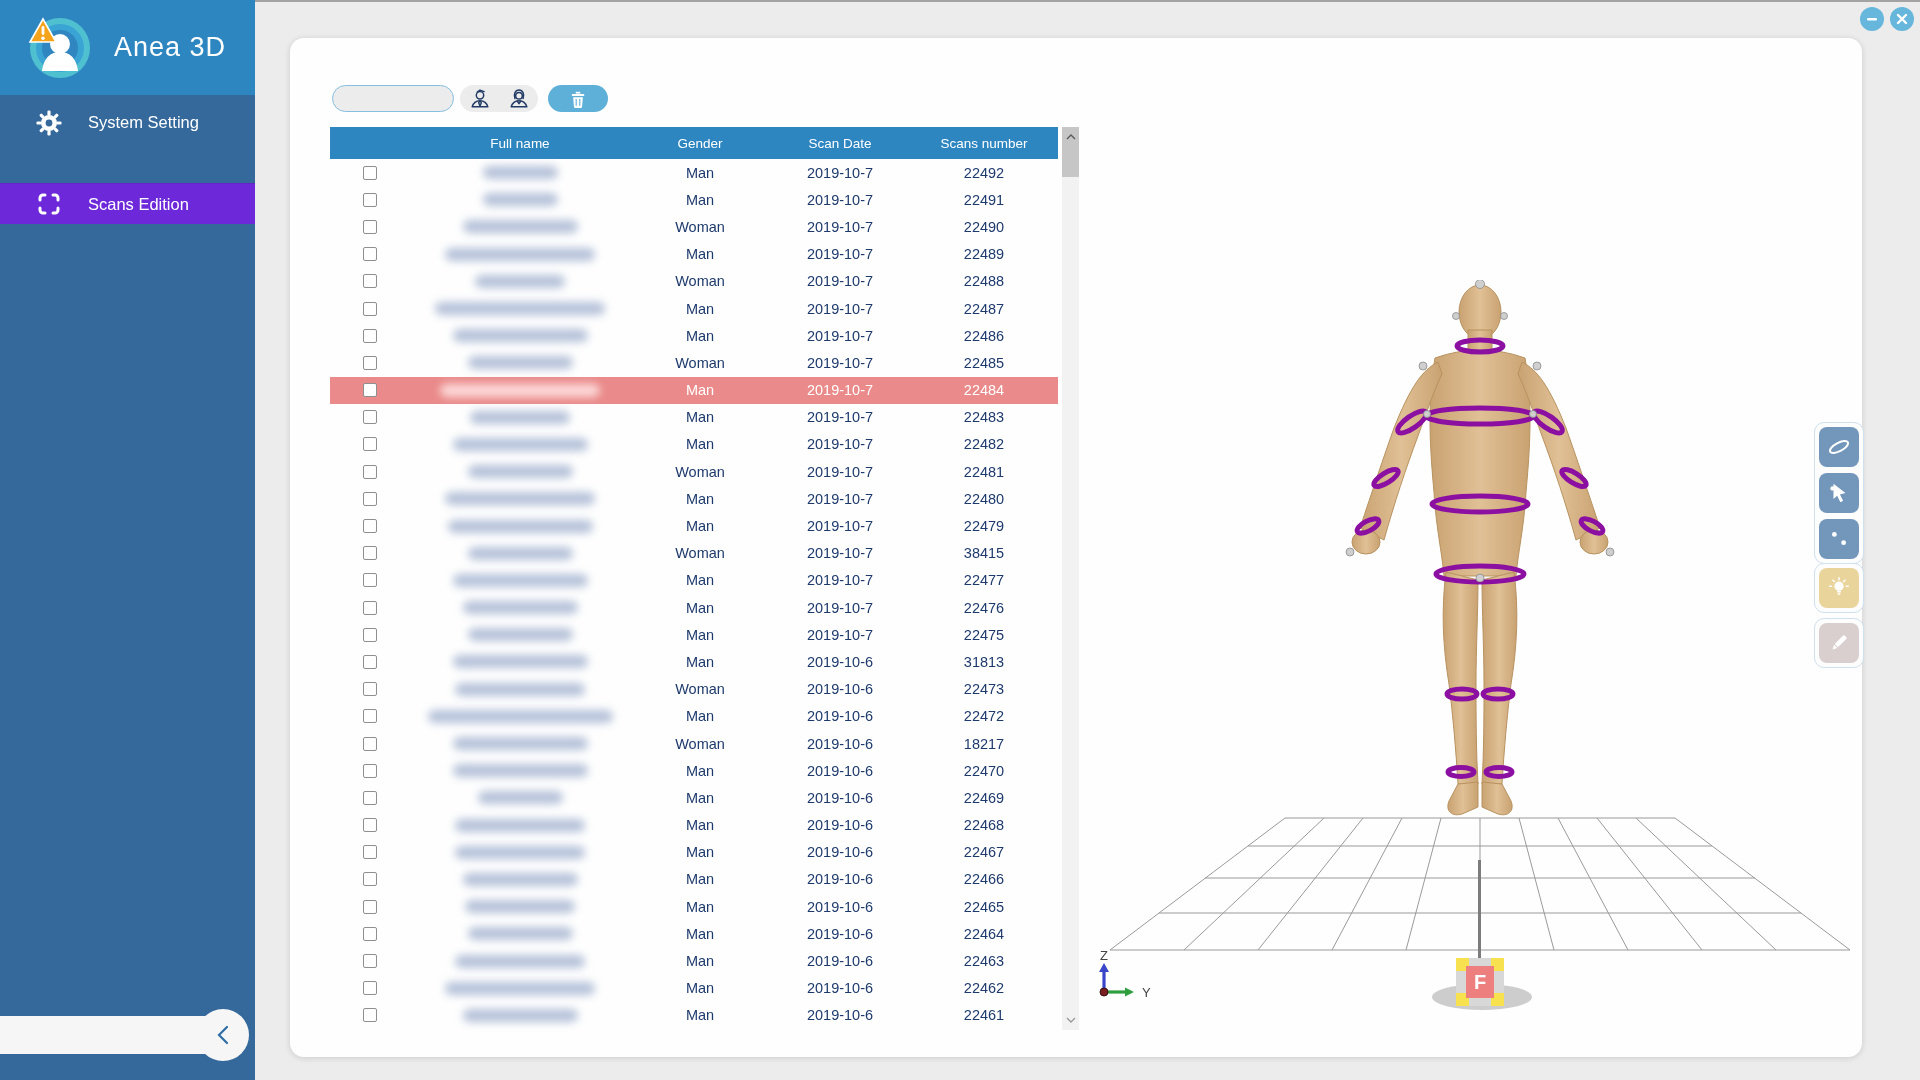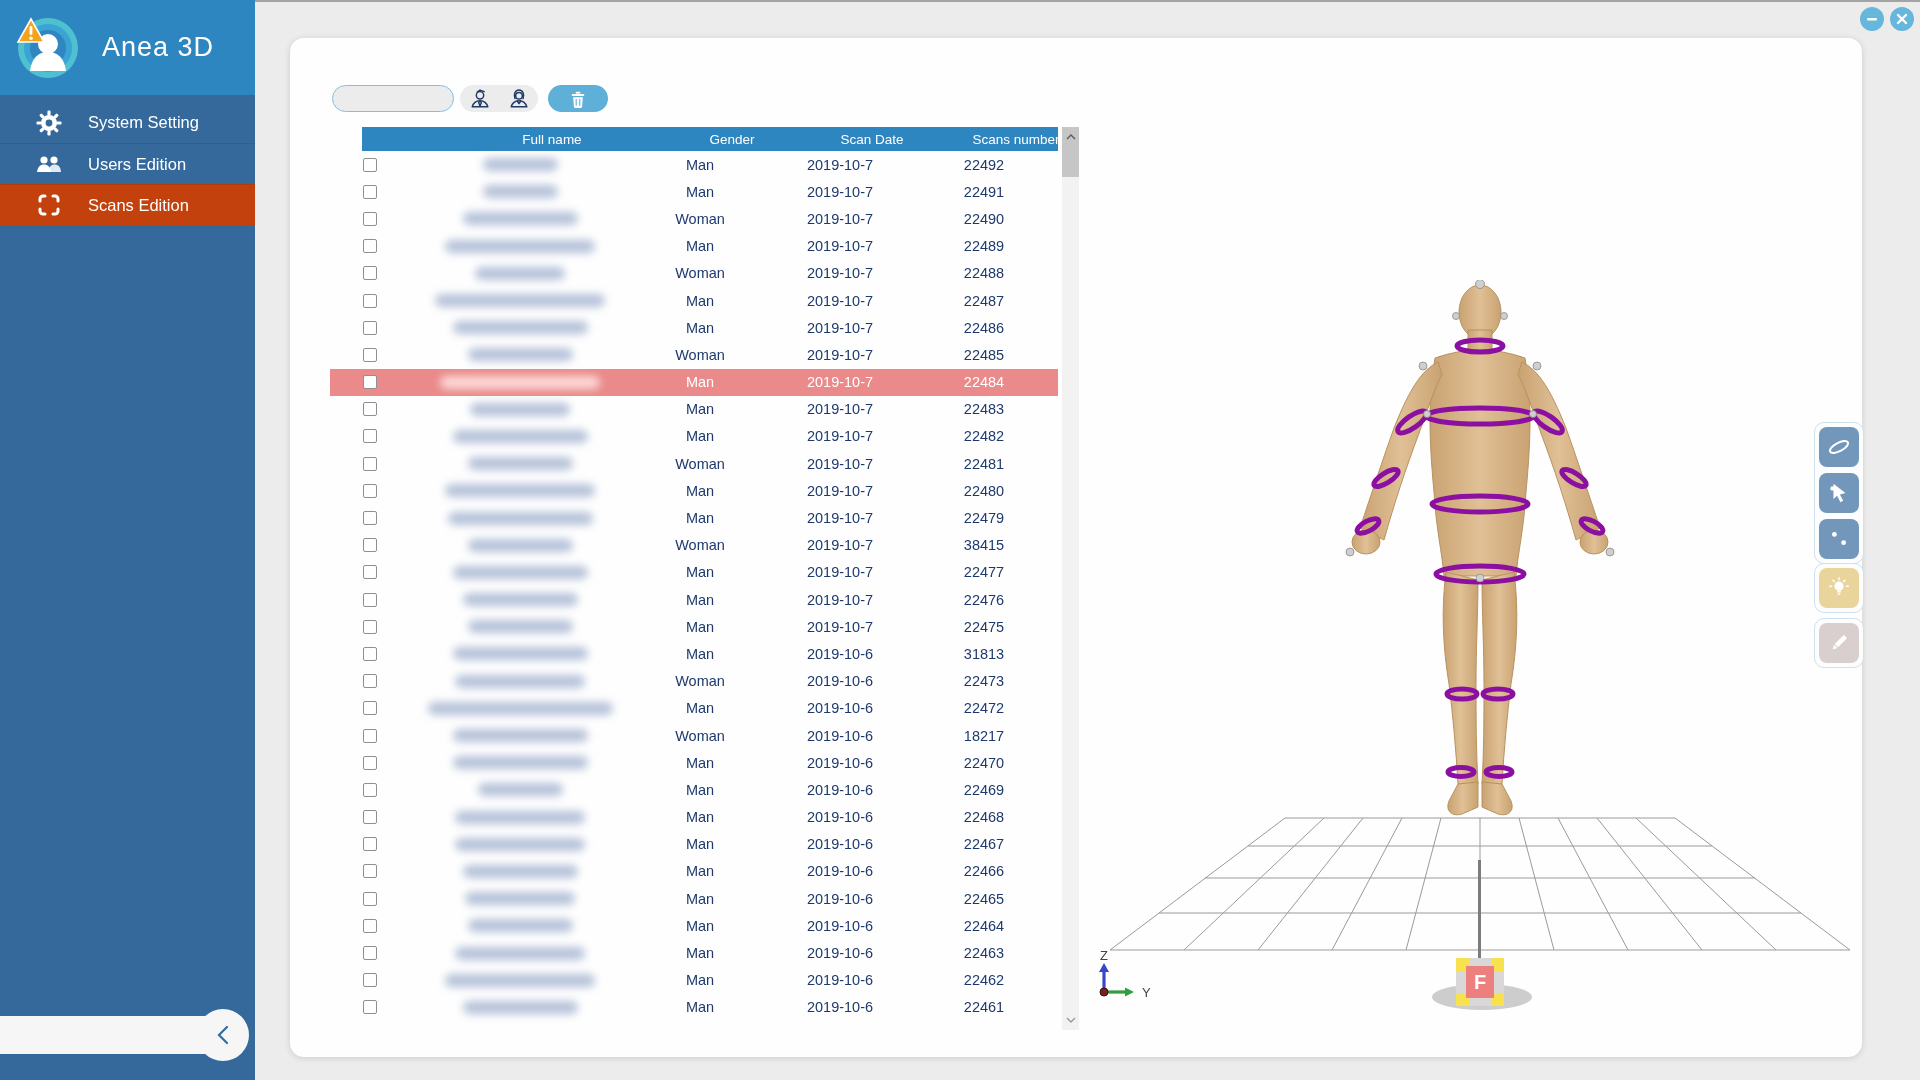--- a/index.html
+++ b/index.html
@@ -7,28 +7,28 @@
     font-family:"Liberation Sans", sans-serif; background:#ececec; }
 
   
   .top-border { position:absolute; left:0; top:0; width:1920px; height:2px; background:#a3a3a3; }
   .win-btn { position:absolute; top:7px; width:24px; height:24px; border-radius:50%;
     background:#67b7dd; border:none; display:flex; align-items:center; justify-content:center; cursor:pointer; }
   .win-btn svg { display:block; }
 
   
   .sidebar { position:absolute; left:0; top:0; width:255px; height:1080px; background:#35689b; }
-  .sidebar-header { height:95px; background:#2e86c1; display:flex; align-items:center; }
+  .sidebar-header { height:95px; background:#2e86c1; display:flex; align-items:center;padding-left:12px; }
   .logo { position:relative; width:66px; height:66px; margin-left:14px; }
   .app-title { color:#fff; font-size:27px; letter-spacing:1px; margin-left:22px; font-weight:400; }
   .menu { margin-top:7px; }
   .menu-item { height:41px; display:flex; align-items:center; color:#fff; cursor:pointer;
     border-top:1px solid rgba(0,0,0,0.08); }
   .menu-item:first-child { border-top:none; }
-  .menu-item.selected { background:#c2410c; }
+  .menu-item.selected { background:#6d28d9;margin-top:40px; }
   .menu-item .mi-icon { width:26px; height:26px; margin-left:36px; flex:0 0 26px; }
   .menu-item .mi-label { margin-left:26px; font-size:16.5px;text-align:right; }
   .collapse-bar { position:absolute; left:0; top:1016px; width:235px; height:38px;
     background:#f6f6f6; border-radius:0 19px 19px 0; }
   .collapse-btn { position:absolute; right:-14px; top:-7px; width:52px; height:52px; border-radius:50%;
     background:#f6f6f6; border:none; cursor:pointer; display:flex; align-items:center; justify-content:center; }
 
   
   .card { position:absolute; left:290px; top:38px; width:1572px; height:1019px;
     background:#fefefe; border-radius:14px; box-shadow:0 1px 6px rgba(0,0,0,0.14); }
@@ -41,21 +41,21 @@
     background:#ececec; border-radius:14px; display:flex; }
   .gender-pill button { flex:1; background:none; border:none; display:flex;
     align-items:center; justify-content:center; cursor:pointer; }
   .delete-btn { position:absolute; left:258px; top:47px; width:60px; height:27px;
     background:#5fb0d8; border:none; border-radius:14px; cursor:pointer;
     display:flex; align-items:center; justify-content:center; }
 
   
   .table { position:absolute; left:40px; top:89px; width:728px; }
   .t-head { display:grid; grid-template-columns:80px 220px 140px 140px 148px;
-    height:24px; background:#2e86c1; color:#fff; font-size:13.5px; align-items:center;margin-left:32px; }
+    height:32px; background:#2e86c1; color:#fff; font-size:13.5px; align-items:center; }
   .t-head > div { text-align:center; }
   .t-row { display:grid; grid-template-columns:80px 220px 140px 140px 148px;
     height:27.2px; align-items:center; color:#1e3a6d; font-size:14.5px; cursor:pointer; }
   .t-row > div { text-align:center; }
   .t-row.selected { background:#ea8a8a; color:#fff; }
   .cb { width:14px; height:14px; border:1px solid #8f8f8f; background:#fff;
     border-radius:2px; margin:0 auto; cursor:pointer; }
   .blur-name { height:13px; border-radius:7px; background:#b5c2d9; filter:blur(4px); margin:0 auto; }
   .t-row.selected .blur-name { background:rgba(255,226,226,0.9); }
 
@@ -139,31 +139,20 @@
             <rect x="11.4" y="0.5" width="3.2" height="5" rx="1.2" transform="rotate(180 13 13)"></rect>
             <rect x="11.4" y="0.5" width="3.2" height="5" rx="1.2" transform="rotate(225 13 13)"></rect>
             <rect x="11.4" y="0.5" width="3.2" height="5" rx="1.2" transform="rotate(270 13 13)"></rect>
             <rect x="11.4" y="0.5" width="3.2" height="5" rx="1.2" transform="rotate(315 13 13)"></rect>
           </g>
           <circle cx="13" cy="13" r="8"></circle>
         </g>
         <circle cx="13" cy="13" r="3.4" fill="#35689b"></circle>
       </svg>
       <span class="mi-label">System Setting</span>
-    </div>
-    <div class="menu-item">
-      <svg class="mi-icon" viewBox="0 0 26 26">
-        <g fill="#fff">
-          <circle cx="8" cy="9" r="3.6"></circle>
-          <path d="M1 21 c1-6.5 4.5-7.5 7-7.5 2.5 0 6 1 7 7.5 z"></path>
-          <circle cx="18" cy="9" r="3.6"></circle>
-          <path d="M12 21 c1-6.5 4.5-7.5 6.5-7.5 2.5 0 6 1 6.5 7.5 z" opacity="0.85"></path>
-        </g>
-      </svg>
-      <span class="mi-label">Users Edition</span>
     </div>
     <div class="menu-item selected">
       <svg class="mi-icon" viewBox="0 0 26 26">
         <g fill="none" stroke="#fff" stroke-width="3" stroke-linecap="round">
           <path d="M9 4 H7 A3 3 0 0 0 4 7 V9"></path>
           <path d="M17 4 H19 A3 3 0 0 1 22 7 V9"></path>
           <path d="M22 17 V19 A3 3 0 0 1 19 22 H17"></path>
           <path d="M4 17 V19 A3 3 0 0 0 7 22 H9"></path>
         </g>
       </svg>

